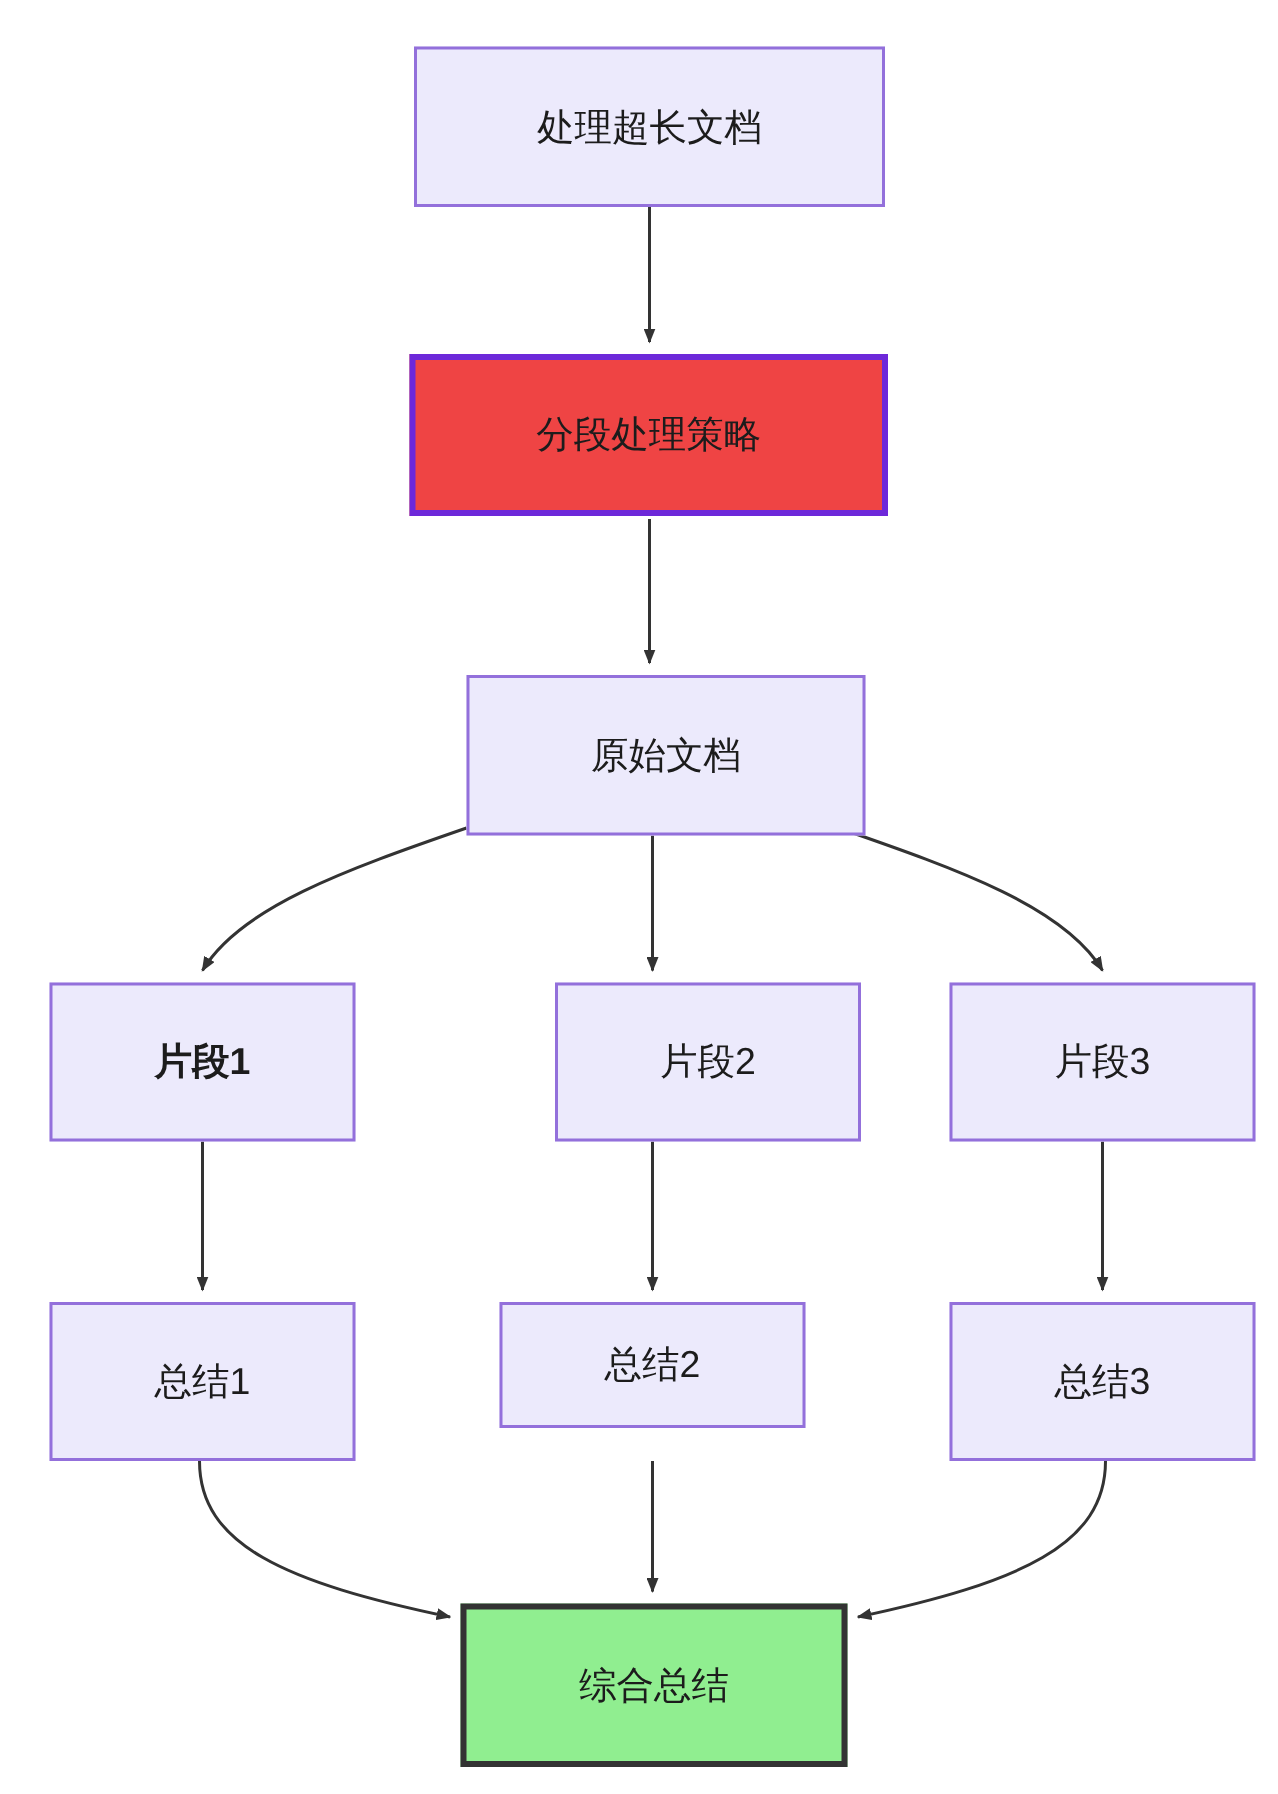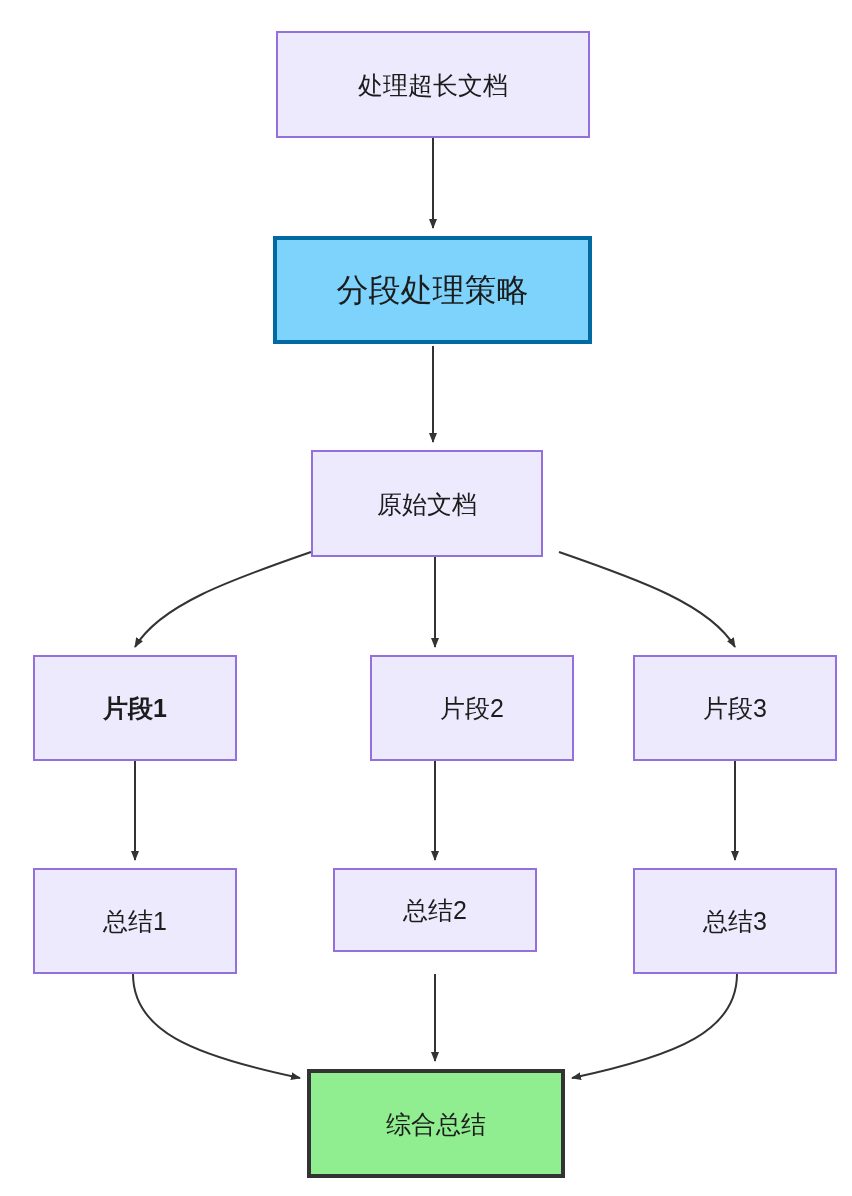--- a/index.html
+++ b/index.html
@@ -40,23 +40,23 @@
     display: block;
   }
   
   .node.style-default {
     background: #ECEAFC;
     border: 2px solid #9370DB;
     font-size: 25px;
   }
   
   .node.style-highlight {
-    background: #7dd3fc;
-    border: 4px solid #0369a1;
-    font-size: 32px;
+    background: #ef4444;
+    border: 4px solid #6d28d9;
+    font-size: 25px;
   }
   
   .node.style-result {
     background: #90EE90;
     border: 4px solid #333333;
     font-size: 25px;
   }
 </style>
 </head>
 <body>
@@ -84,21 +84,21 @@
       </g>
   </svg>
 
   <div id="node-layer">
       <div class="node style-default" style="left: 276px; top: 31px; width: 314px; height: 107px;">
         <span class="node-label">处理超长文档</span>
       </div>
       <div class="node style-highlight" style="left: 273px; top: 236px; width: 319px; height: 108px;">
         <span class="node-label">分段处理策略</span>
       </div>
-      <div class="node style-default" style="left: 311px; top: 450px; width: 232px; height: 107px;">
+      <div class="node style-default" style="left: 311px; top: 450px; width: 266px; height: 107px;">
         <span class="node-label">原始文档</span>
       </div>
       <div class="node style-default" style="left: 33px; top: 655px; width: 204px; height: 106px; font-weight: bold;">
         <span class="node-label">片段1</span>
       </div>
       <div class="node style-default" style="left: 333px; top: 655px; width: 204px; height: 106px; margin-left: 37px;">
         <span class="node-label">片段2</span>
       </div>
       <div class="node style-default" style="left: 633px; top: 655px; width: 204px; height: 106px;">
         <span class="node-label">片段3</span>

